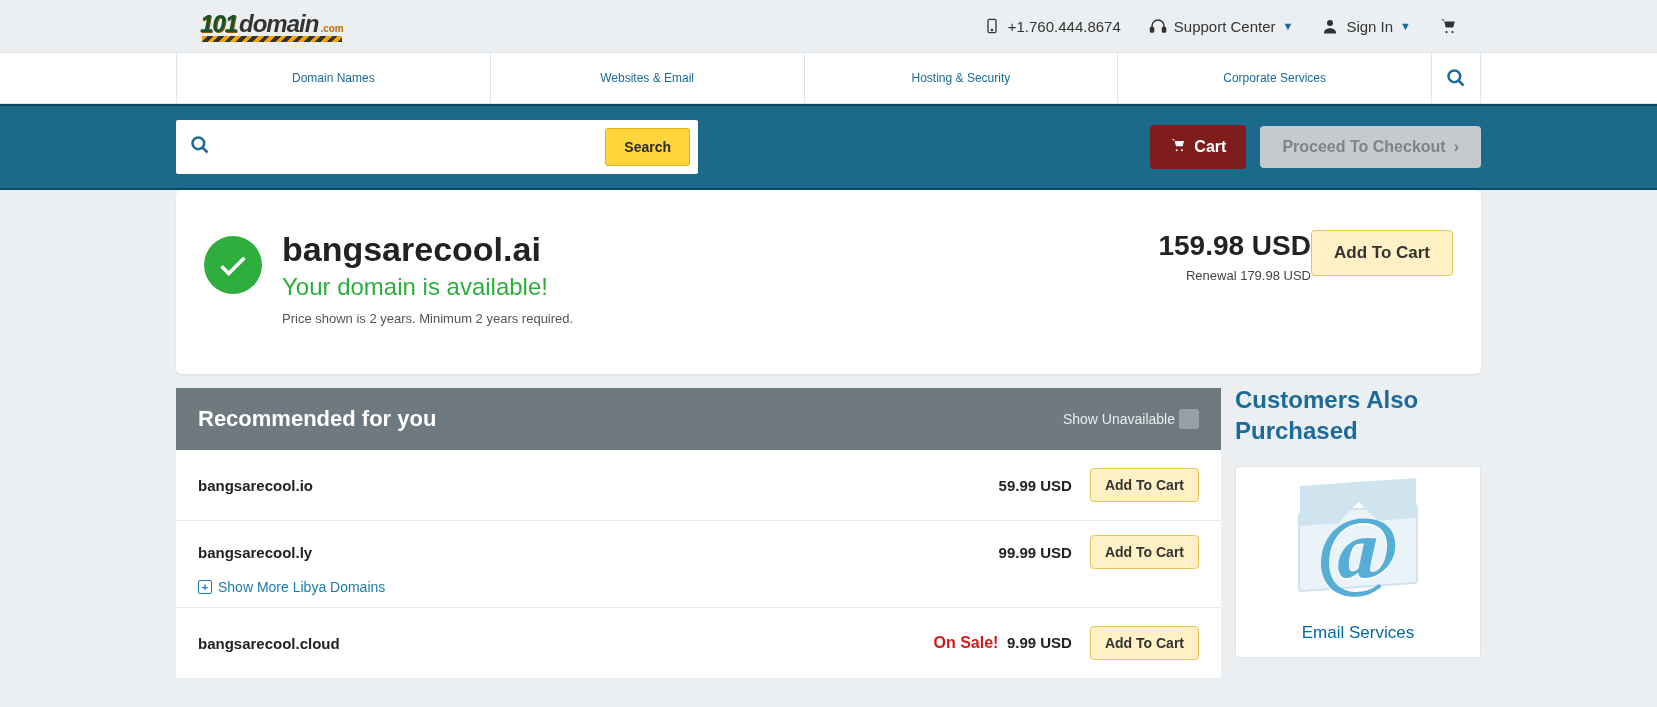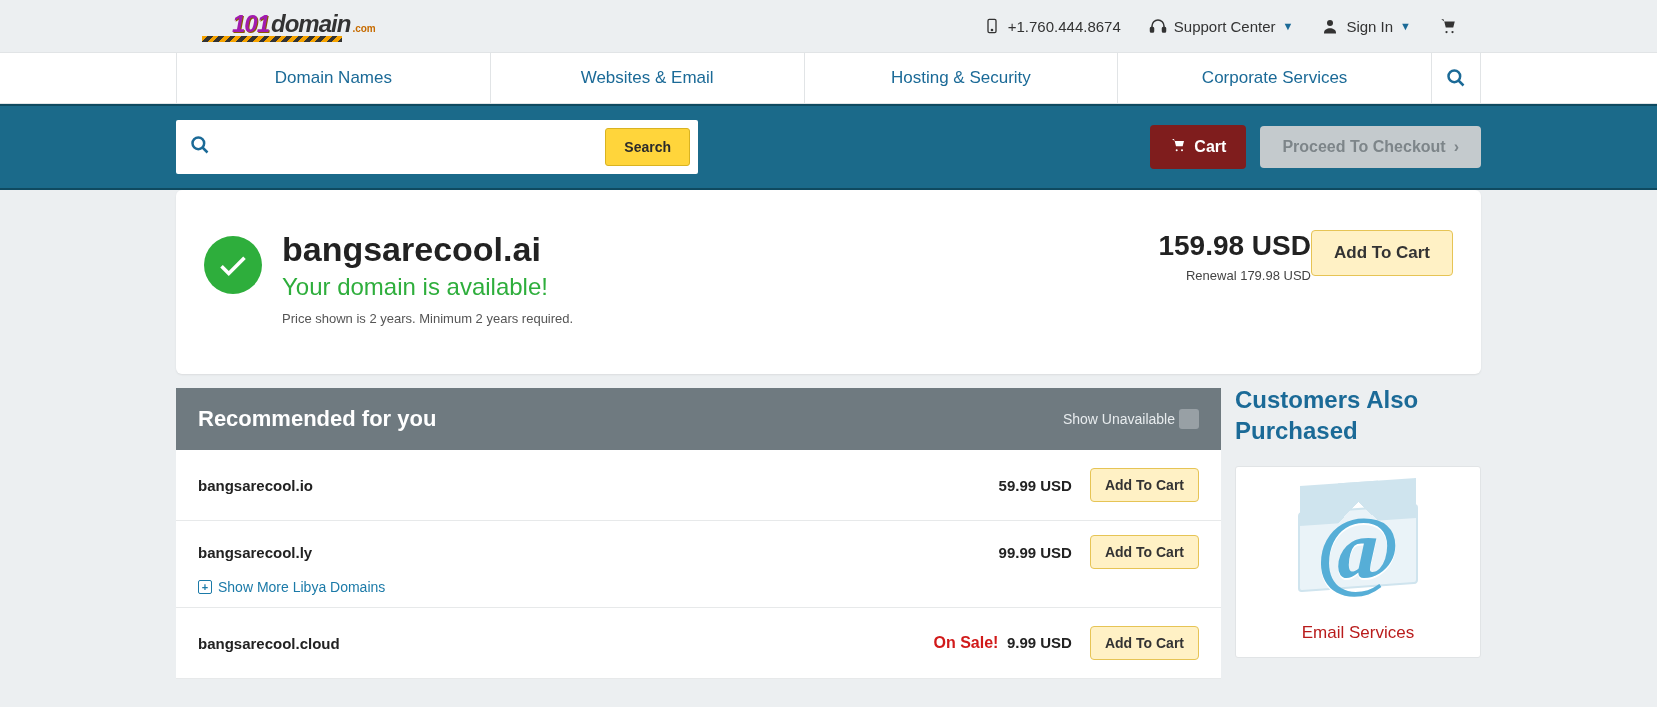--- a/index.html
+++ b/index.html
@@ -19,21 +19,21 @@
     max-width: 1305px;
     margin: 0 auto;
   }
   .logo {
     display: flex;
     align-items: baseline;
     font-weight: 900;
     font-style: italic;
     margin-left: 0;
   }
-  .logo-101 { color: #a21caf; font-size: 24px; text-shadow: 1px 1px 0 #8a5a00; letter-spacing: -1px; margin-left: 32px;}
+  .logo-101 { color: #14532d; font-size: 24px; text-shadow: 1px 1px 0 #8a5a00; letter-spacing: -1px;}
   .logo-domain { color: #333; font-size: 24px; letter-spacing: -1px; margin-left: 2px;}
   .logo-com { color: #c66b00; font-size: 10px; font-style: normal; font-weight: 700; margin-left: 2px; }
   .logo-underline {
     height: 6px;
     background: repeating-linear-gradient(135deg,#f5a300 0 4px,#333 4px 8px);
     width: 140px;
     margin-top: -2px;
     margin-left: 2px;
   }
   .logo-wrap { display:flex; flex-direction:column; }
@@ -55,21 +55,21 @@
     margin: 0 auto;
     display: flex;
     height: 50px;
   }
   .mainnav a.navitem {
     flex: 1;
     display:flex;
     align-items:center;
     justify-content:center;
     color:#1b6a97;
-    font-size:17px;
+    font-size:12px;
     text-decoration:none;
     border-left:1px solid #e1e4e6;
     cursor:pointer;
   }
   .mainnav .search-tab {
     width: 50px;
     border-left:1px solid #e1e4e6;
     border-right:1px solid #e1e4e6;
     display:flex;align-items:center;justify-content:center;color:#1b6a97;
     cursor:pointer;
@@ -230,21 +230,21 @@
   }
   .envelope::before{
     content:"";position:absolute;top:-28px;left:0;right:0;height:40px;
     background:linear-gradient(135deg,#cfe4ee 50%,transparent 50%),linear-gradient(-135deg,#cfe4ee 50%,transparent 50%);
   }
   .at-sign {
     position:absolute; font-size:90px; font-weight:700; color:#56aed7;
     font-family: Georgia, 'Times New Roman', serif;
     text-shadow:0 2px 0 #fff;
   }
-  .side-card-label { font-size:17px; color:#b91c1c; font-weight:500;}
+  .side-card-label { font-size:17px; color:#0369a1; font-weight:500;}
 </style>
 </head>
 <body>
 
 <div class="topbar">
   <div class="logo-wrap">
     <div class="logo">
       <span class="logo-101">101</span>
       <span class="logo-domain">domain</span>
       <span class="logo-com">.com</span>

